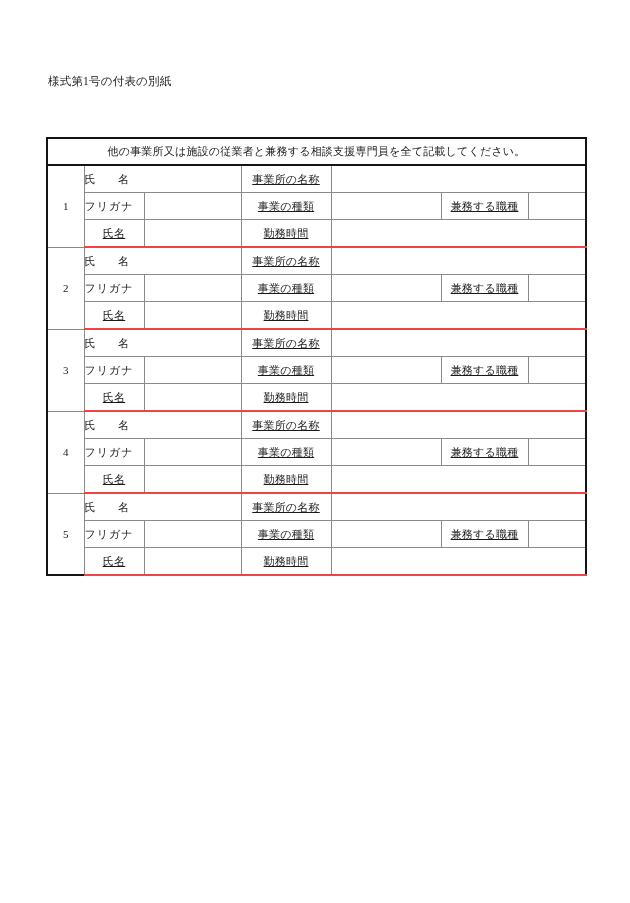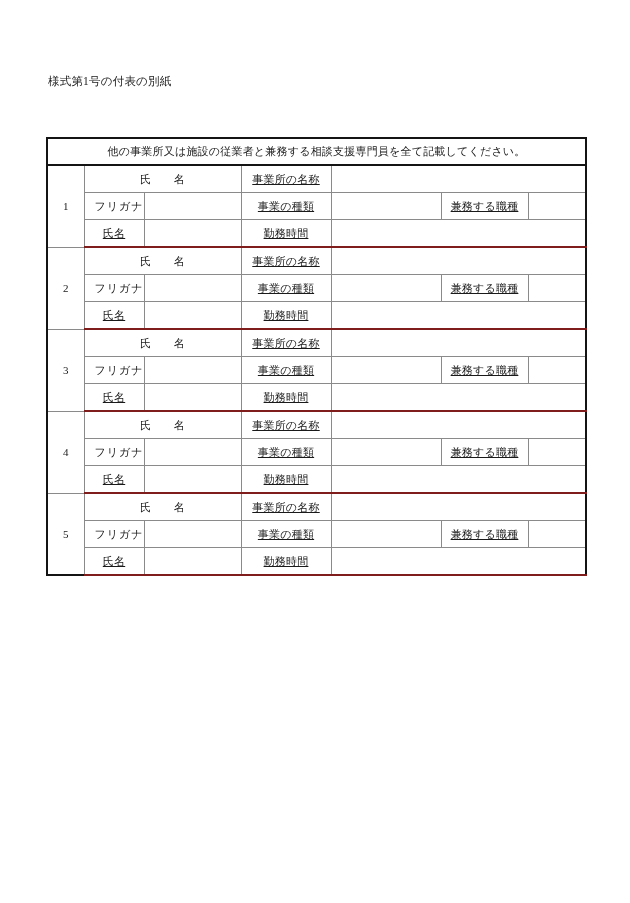--- a/index.html
+++ b/index.html
@@ -73,45 +73,44 @@
   
   .hdr-cell {
     text-align: center;
     height: 25px !important;
     border-bottom: 2px solid #141414 !important;
     letter-spacing: 0.2px;
   }
 
   
   tr.block-end > td {
-    border-bottom: 2px solid #7f1d1d;
+    border-bottom: 2px solid #ef4444;
   }
 
   
   .num-cell {
     text-align: center;
     font-size: 11px;
     border-right: 2px solid #141414;
     border-top: none;
     border-bottom: none;
   }
 
   
   .lbl {
     text-align: center;
     letter-spacing: 0.2px;
     white-space: nowrap;
     text-decoration: underline;
   }
   .lbl-name-head {
-    text-align: center;
     letter-spacing: 0.2px;
   }
   .lbl-furigana {
-    text-align: right;
+    text-align: left;
     letter-spacing: 1px;
   }
 
   
   .blank { background: #ffffff; }
 
   
 </style>
 </head>
 <body>

